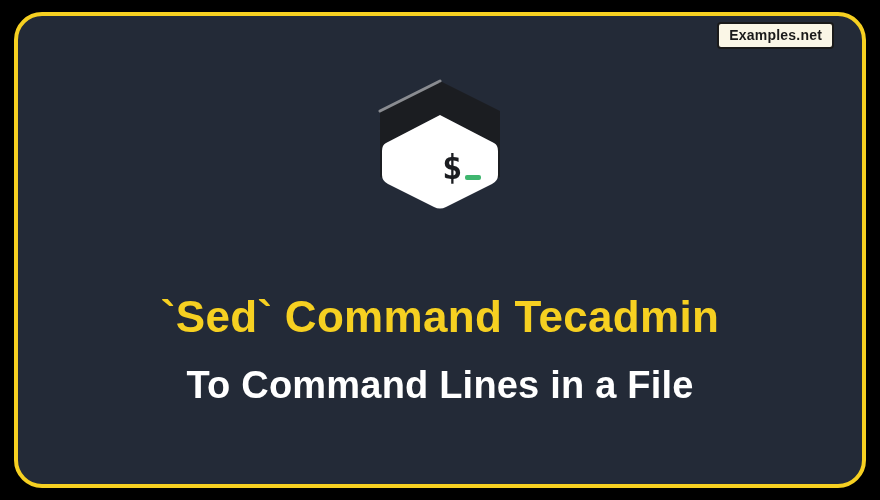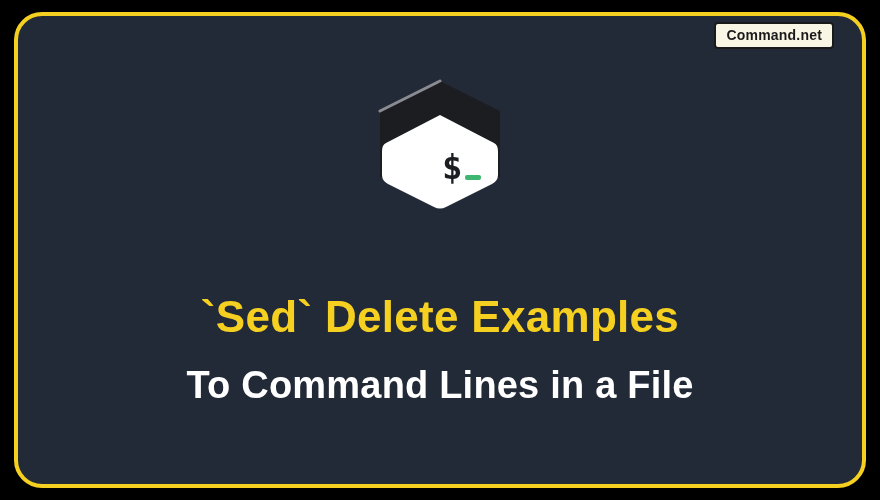--- a/index.html
+++ b/index.html
@@ -63,34 +63,34 @@
     font-weight: 600;
     letter-spacing: 0.2px;
   }
 </style>
 </head>
 <body>
 
 <div class="frame">
 
   <div class="watermark">
-    <span>Command.net</span>
+    <span>Examples.net</span>
   </div>
 
   <div class="icon-wrap">
     <svg viewBox="0 0 140 140" width="140" height="140">
 
       <polygon points="70,2 130,32 130,98 70,128 10,98 10,32" fill="#1b1d21"></polygon>
 
       <polyline points="70,2 10,32" fill="none" stroke="#8a8c91" stroke-width="3" stroke-linecap="round"></polyline>
 
       <path d="M70 36 L124 64 Q128 66 128 72 L128 96 Q128 102 122 105 L76 128 Q70 131 64 128 L18 105 Q12 102 12 96 L12 72 Q12 66 16 64 Z" fill="#ffffff"></path>
 
       <text x="72" y="100" font-family="Menlo, Consolas, monospace" font-size="34" font-weight="700" fill="#1b1d21">$</text>
 
       <rect x="95" y="96" width="16" height="5" rx="2" fill="#3fb66f"></rect>
     </svg>
   </div>
 
-  <div class="title">`Sed` Delete Examples</div>
+  <div class="title">`Sed` Command Tecadmin</div>
   <div class="subtitle">To Command Lines in a File</div>
 
 </div>
 
 </body></html>

